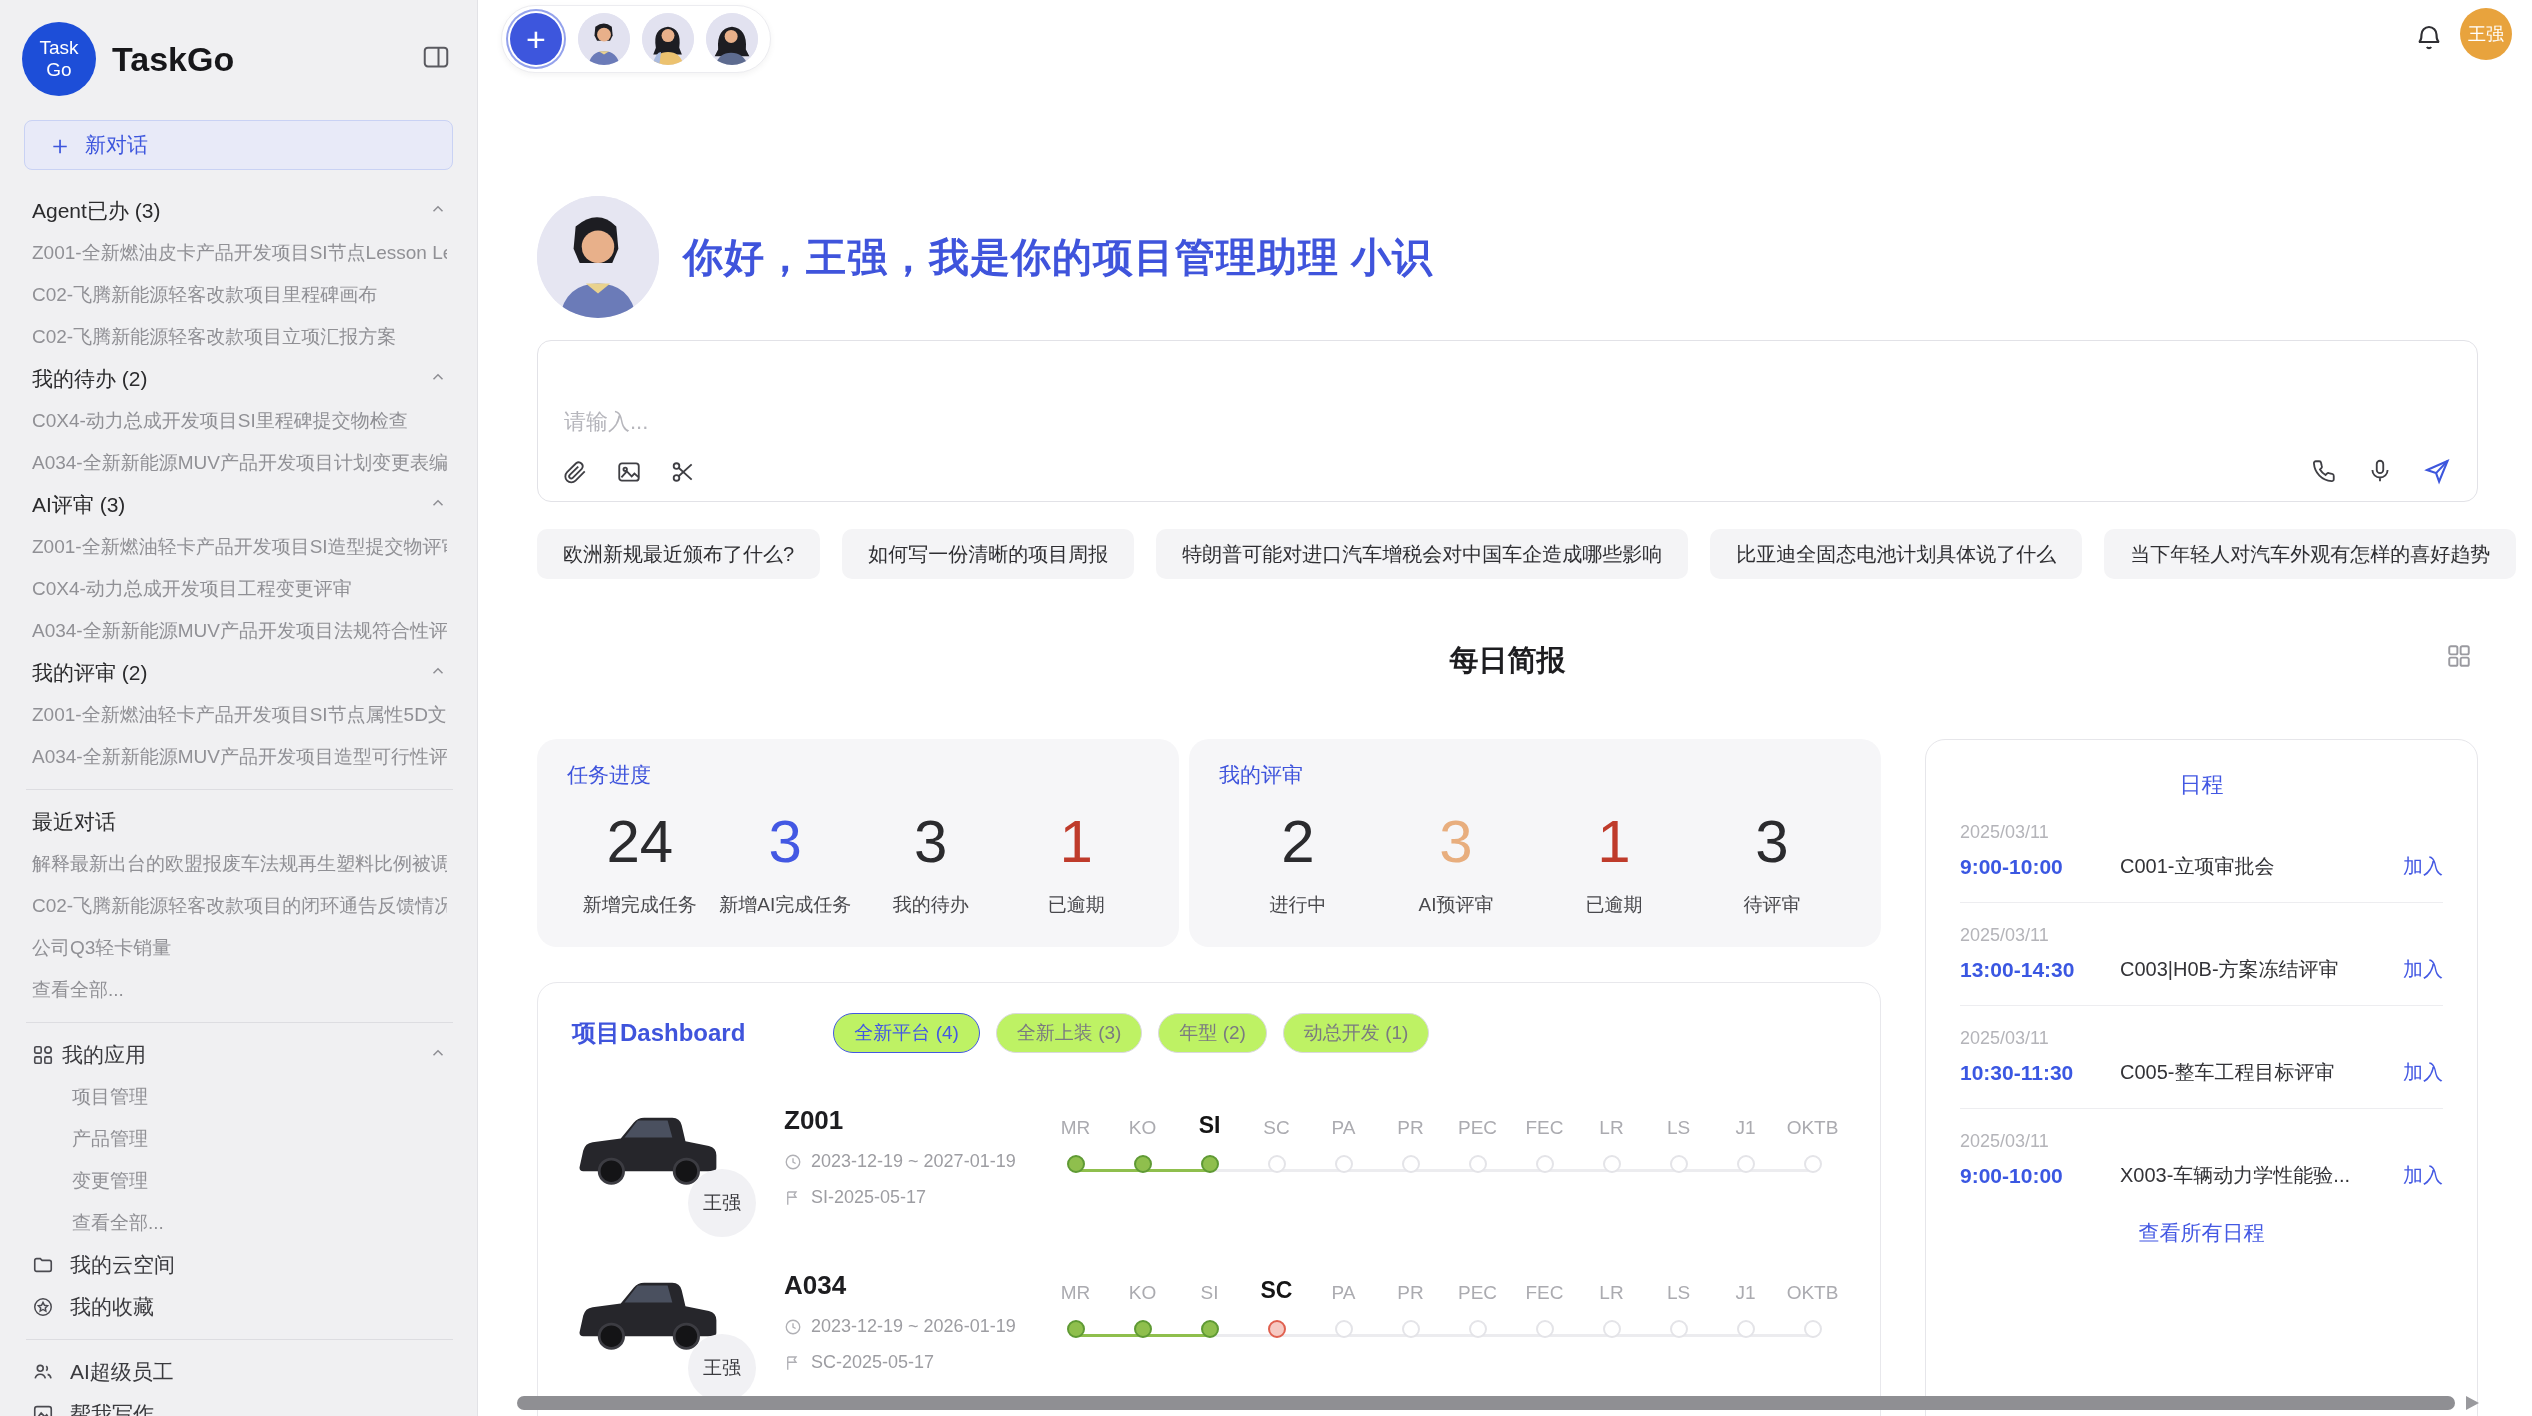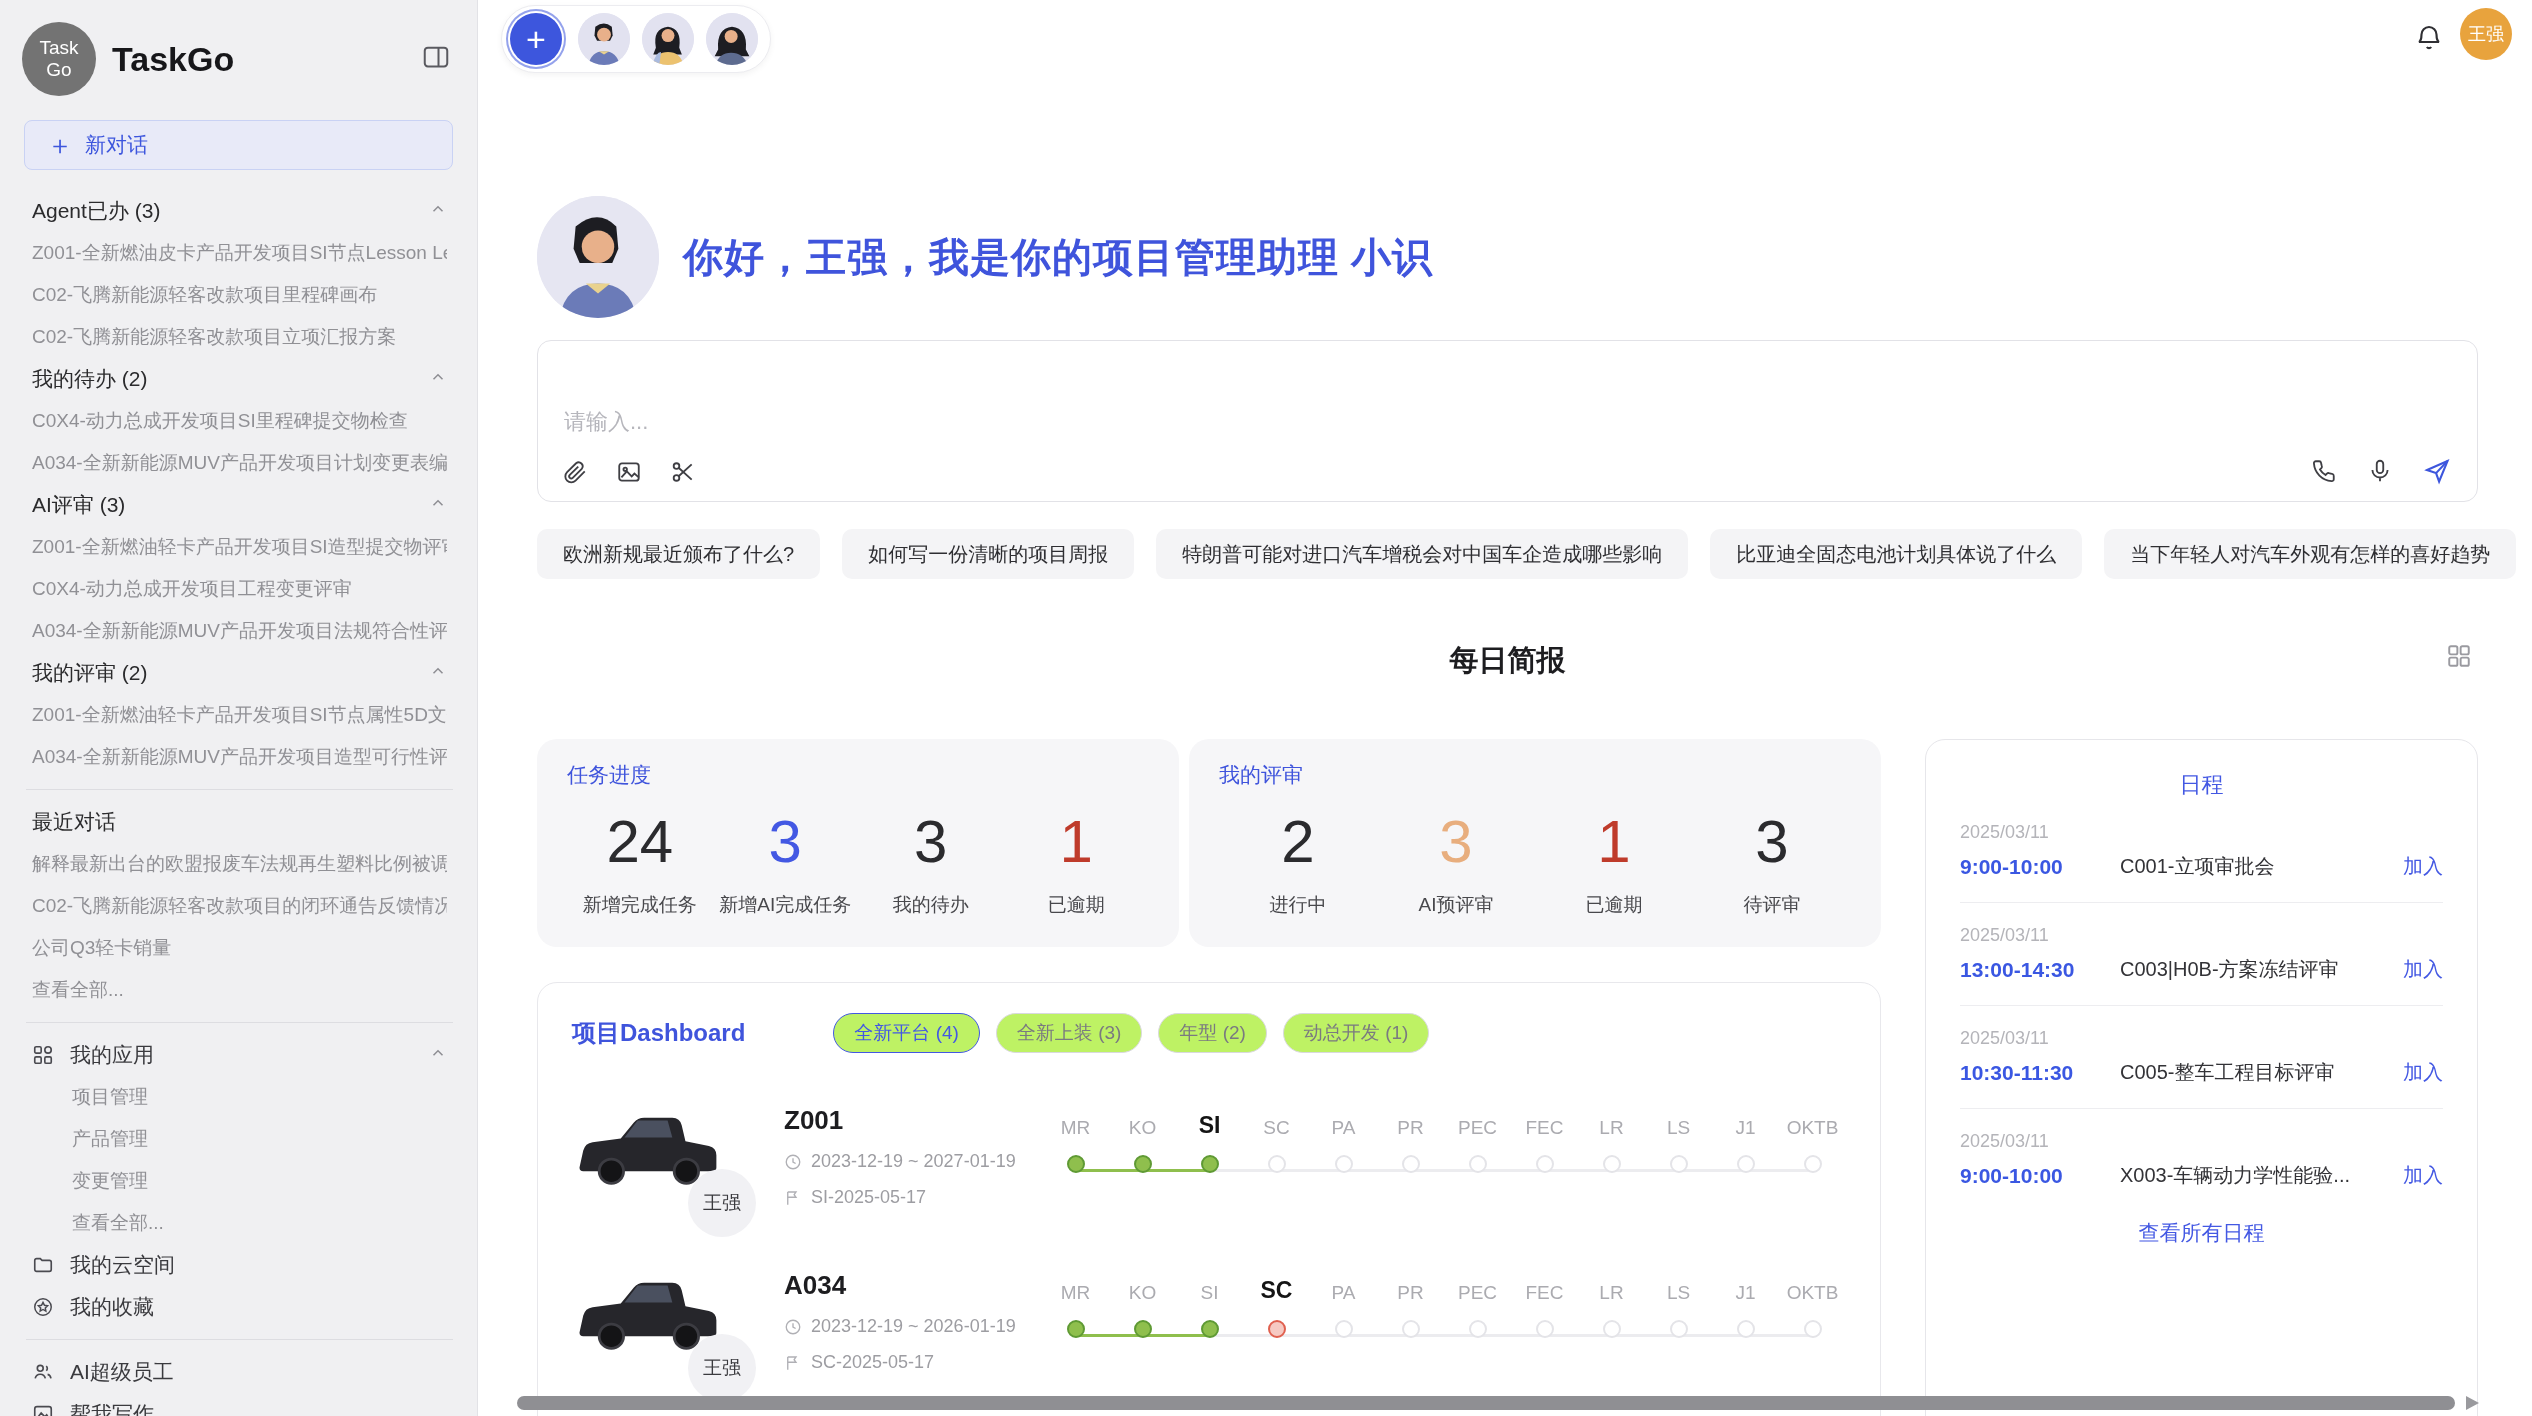--- a/index.html
+++ b/index.html
@@ -2,21 +2,21 @@
 <html style="--accent-blue: #3d56dd; --stat-blue: #4358e3; --stat-red: #bf3b2b; --stat-orange: #e8ae7e; --milestone-green: #8fbf4d; --milestone-green-border: #5f9a34; --overdue-pink: #f6c9c2; --overdue-red: #e0604f; --user-avatar-orange: #e8a33d;"><head>
 <meta charset="utf-8">
 <style>
   * { margin:0; padding:0; box-sizing:border-box; }
   html,body { width:2532px; height:1416px; overflow:hidden; }
   body { font-family:"Liberation Sans","DejaVu Sans",sans-serif; background:#fff; display:flex; color:#2b2b2e; }
 
   
   .sidebar { width:478px; min-width:478px; height:100%; background:#f0f0f2; border-right:1px solid #e2e2e6; padding:18px 0 0 0; overflow:hidden; }
   .logo-row { display:flex; align-items:center; padding:4px 26px 10px 22px; }
-  .logo-circle { width:74px; height:74px; border-radius:50%; background:#737373; color:#fff; display:flex; flex-direction:column; align-items:center; justify-content:center; font-size:19px; line-height:1.15; font-weight:500; }
+  .logo-circle { width:74px; height:74px; border-radius:50%; background:#1d4ed8; color:#fff; display:flex; flex-direction:column; align-items:center; justify-content:center; font-size:19px; line-height:1.15; font-weight:500; }
   .app-title { font-size:34px; font-weight:700; color:#17171a; margin-left:16px; flex:1; }
   .panel-icon { color:#5a5a60; }
   .newchat-btn { margin:14px 24px 10px 24px; height:50px; background:#e8eaf8; border:1px solid #c9d2f4; border-radius:8px; display:flex; align-items:center; justify-content:flex-start; padding-left:22px; color:#3d56dd; font-size:21px; cursor:pointer; }
   .newchat-plus { font-size:26px; margin-right:12px; font-weight:400; }
   .side-scroll { padding:10px 30px 0 32px; }
   .group-header { display:flex; align-items:center; justify-content:space-between; height:42px; font-size:21px; color:#2b2b2d; font-weight:500; }
   .chev { color:#8e8e93; }
   .side-item { height:42px; line-height:42px; font-size:19px; color:#909095; white-space:nowrap; overflow:hidden; cursor:pointer; }
   .side-divider { border-top:1px solid #dddde1; margin:11px -6px 11px -6px; }
   .app-row { display:flex; align-items:center; height:42px; font-size:21px; color:#3a3a3e; font-weight:500; gap:16px; }
@@ -183,21 +183,21 @@
       <span>最近对话</span>
     </div>
     <div class="side-item">解释最新出台的欧盟报废车法规再生塑料比例被调至15%...</div>
     <div class="side-item">C02-飞腾新能源轻客改款项目的闭环通告反馈情况</div>
     <div class="side-item">公司Q3轻卡销量</div>
     <div class="side-item">查看全部...</div>
 
     <div class="side-divider"></div>
 
     <div class="app-row" style="justify-content:space-between;">
-      <span style="display:flex;align-items:center;gap:16px;">
+      <span style="display:flex;align-items:center;gap:8px;">
         <span class="ic">
             <svg width="22" height="22" viewBox="0 0 24 24" fill="none" stroke="currentColor" stroke-width="1.8">
               <rect x="3" y="3" width="7" height="7" rx="1.5"></rect>
               <rect x="14" y="3" width="7" height="7" rx="3.5"></rect>
               <rect x="3" y="14" width="7" height="7" rx="1.5"></rect>
               <rect x="14" y="14" width="7" height="7" rx="1.5"></rect>
             </svg>
           </span>
         <span>我的应用</span>
       </span>

